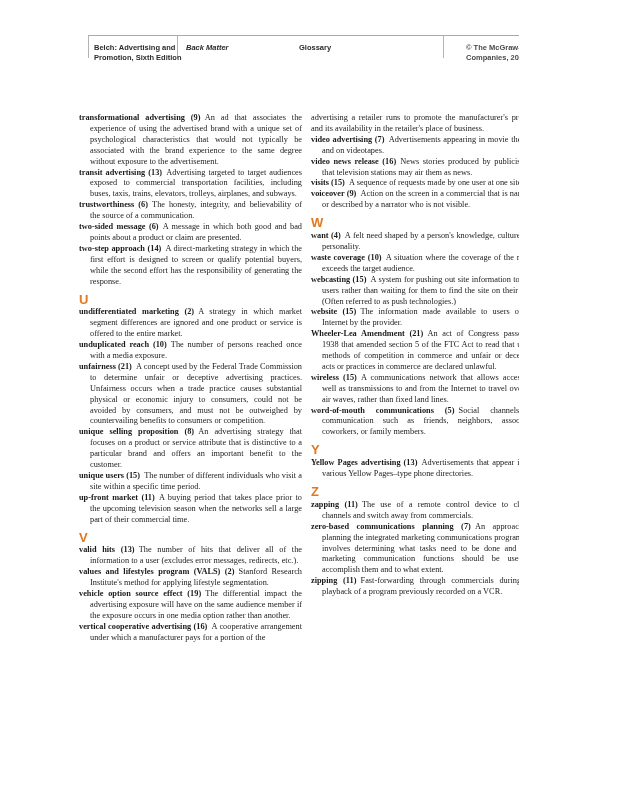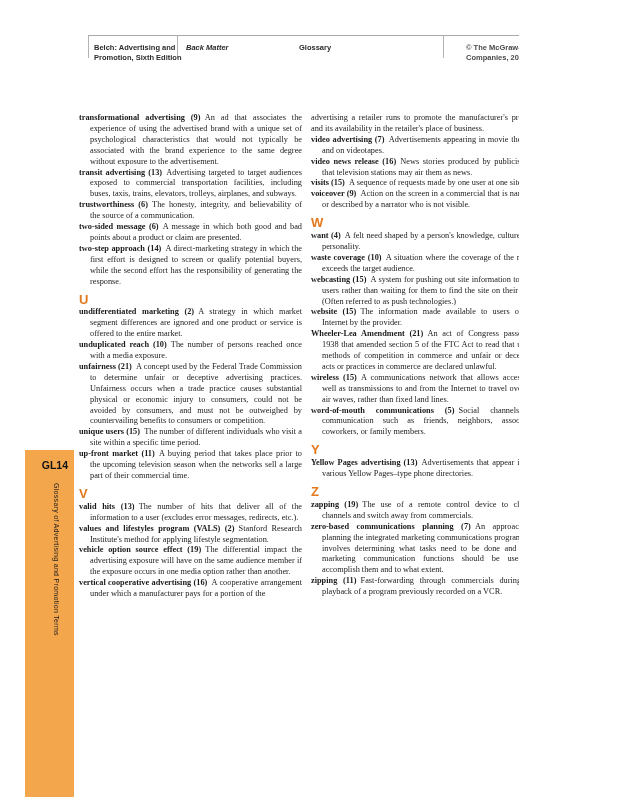--- a/index.html
+++ b/index.html
@@ -100,35 +100,32 @@
       <div>Promotion, Sixth Edition</div>
     </div>
     <div class="hdr-cell hdr-section">Back Matter</div>
     <div class="hdr-cell hdr-chapter">Glossary</div>
     <div class="hdr-cell hdr-copy">
       <div>© The McGraw-Hill</div>
       <div>Companies, 2003</div>
     </div>
   </div>
 
-  <div class="side-tab" style="background: rgb(243, 166, 75);">
-    <span class="page-label">GL14</span>
-    <span class="vtitle">Glossary of Advertising and Promotion Terms</span>
-  </div>
 
   <div class="glossary-col col-left">
       <p class="entry"><b class="term">transformational advertising (9)</b> An ad that associates the experience of using the advertised brand with a unique set of psychological characteristics that would not typically be associated with the brand experience to the same degree without exposure to the advertisement.</p>
       <p class="entry"><b class="term">transit advertising (13)</b> Advertising targeted to target audiences exposed to commercial transportation facilities, including buses, taxis, trains, elevators, trolleys, airplanes, and subways.</p>
       <p class="entry"><b class="term">trustworthiness (6)</b> The honesty, integrity, and believability of the source of a communication.</p>
       <p class="entry"><b class="term">two-sided message (6)</b> A message in which both good and bad points about a product or claim are presented.</p>
       <p class="entry"><b class="term">two-step approach (14)</b> A direct-marketing strategy in which the first effort is designed to screen or qualify potential buyers, while the second effort has the responsibility of generating the response.</p>
       <div class="section-letter" style="color: rgb(226, 121, 30);">U</div>
       <p class="entry"><b class="term">undifferentiated marketing (2)</b> A strategy in which market segment differences are ignored and one product or service is offered to the entire market.</p>
       <p class="entry"><b class="term">unduplicated reach (10)</b> The number of persons reached once with a media exposure.</p>
       <p class="entry"><b class="term">unfairness (21)</b> A concept used by the Federal Trade Commission to determine unfair or deceptive advertising practices. Unfairness occurs when a trade practice causes substantial physical or economic injury to consumers, could not be avoided by consumers, and must not be outweighed by countervailing benefits to consumers or competition.</p>
+      <p class="entry"><b class="term">unique selling proposition (8)</b> An advertising strategy that focuses on a product or service attribute that is distinctive to a particular brand and offers an important benefit to the customer.</p>
       <p class="entry"><b class="term">unique users (15)</b> The number of different individuals who visit a site within a specific time period.</p>
       <p class="entry"><b class="term">up-front market (11)</b> A buying period that takes place prior to the upcoming television season when the networks sell a large part of their commercial time.</p>
       <div class="section-letter" style="color: rgb(226, 121, 30);">V</div>
       <p class="entry"><b class="term">valid hits (13)</b> The number of hits that deliver all of the information to a user (excludes error messages, redirects, etc.).</p>
       <p class="entry"><b class="term">values and lifestyles program (VALS) (2)</b> Stanford Research Institute's method for applying lifestyle segmentation.</p>
       <p class="entry"><b class="term">vehicle option source effect (19)</b> The differential impact the advertising exposure will have on the same audience member if the exposure occurs in one media option rather than another.</p>
       <p class="entry"><b class="term">vertical cooperative advertising (16)</b> A cooperative arrangement under which a manufacturer pays for a portion of the</p>
     </div>
   <div class="glossary-col col-right">
       <p class="entry continuation">advertising a retailer runs to promote the manufacturer's product and its availability in the retailer's place of business.</p>
@@ -140,18 +137,18 @@
       <p class="entry"><b class="term">want (4)</b> A felt need shaped by a person's knowledge, culture, and personality.</p>
       <p class="entry"><b class="term">waste coverage (10)</b> A situation where the coverage of the media exceeds the target audience.</p>
       <p class="entry"><b class="term">webcasting (15)</b> A system for pushing out site information to Web users rather than waiting for them to find the site on their own. (Often referred to as push technologies.)</p>
       <p class="entry"><b class="term">website (15)</b> The information made available to users of the Internet by the provider.</p>
       <p class="entry"><b class="term">Wheeler-Lea Amendment (21)</b> An act of Congress passed in 1938 that amended section 5 of the FTC Act to read that unfair methods of competition in commerce and unfair or deceptive acts or practices in commerce are declared unlawful.</p>
       <p class="entry"><b class="term">wireless (15)</b> A communications network that allows access, as well as transmissions to and from the Internet to travel over the air waves, rather than fixed land lines.</p>
       <p class="entry"><b class="term">word-of-mouth communications (5)</b> Social channels of communication such as friends, neighbors, associates, coworkers, or family members.</p>
       <div class="section-letter" style="color: rgb(226, 121, 30);">Y</div>
       <p class="entry"><b class="term">Yellow Pages advertising (13)</b> Advertisements that appear in the various Yellow Pages–type phone directories.</p>
       <div class="section-letter" style="color: rgb(226, 121, 30);">Z</div>
-      <p class="entry"><b class="term">zapping (19)</b> The use of a remote control device to change channels and switch away from commercials.</p>
+      <p class="entry"><b class="term">zapping (11)</b> The use of a remote control device to change channels and switch away from commercials.</p>
       <p class="entry"><b class="term">zero-based communications planning (7)</b> An approach to planning the integrated marketing communications program that involves determining what tasks need to be done and what marketing communication functions should be used to accomplish them and to what extent.</p>
       <p class="entry"><b class="term">zipping (11)</b> Fast-forwarding through commercials during the playback of a program previously recorded on a VCR.</p>
     </div>
 
 </div>
 
 </body></html>

